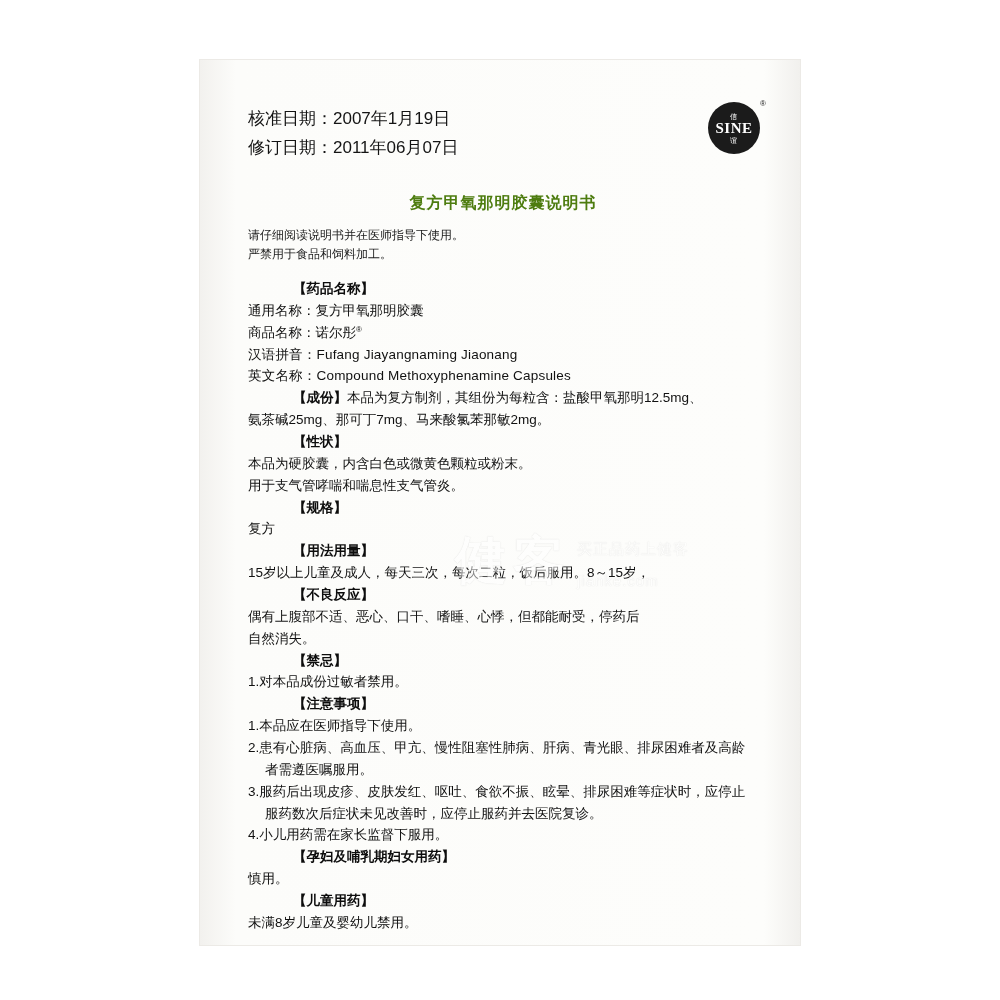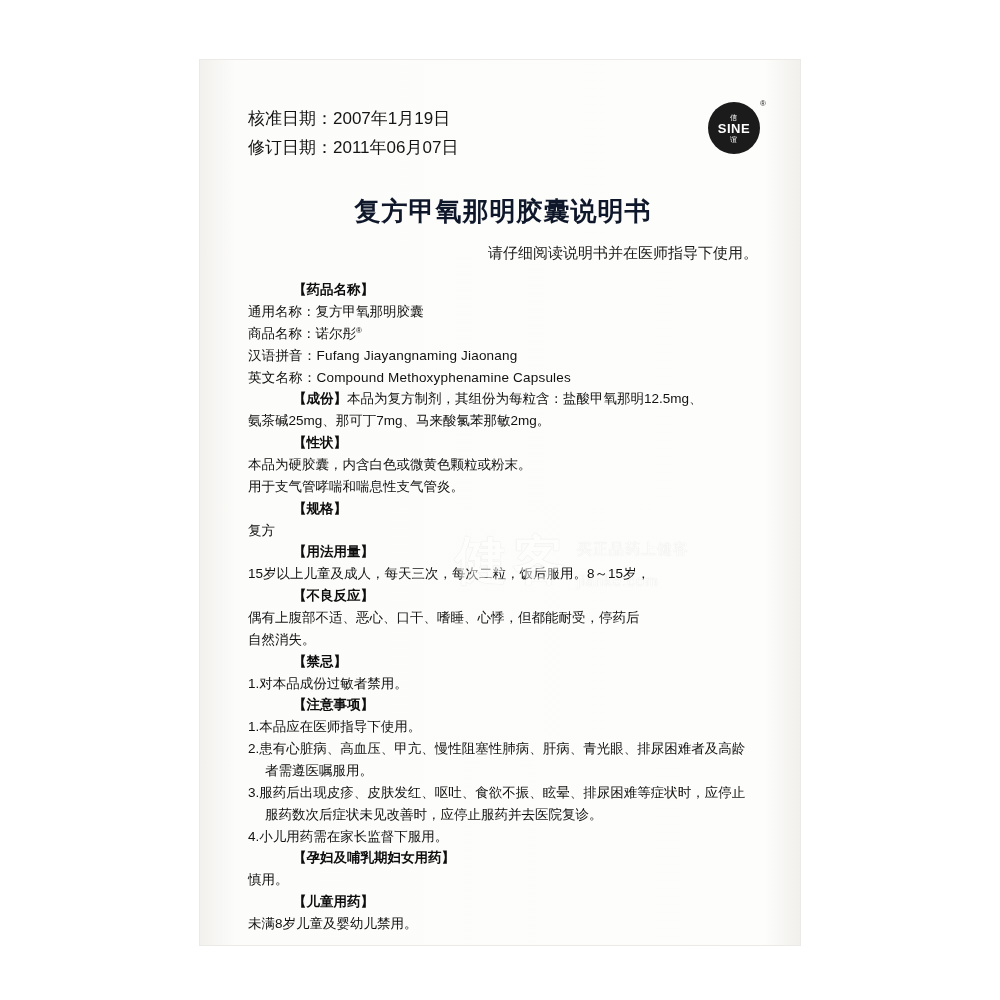--- a/index.html
+++ b/index.html
@@ -62,41 +62,41 @@
     border-radius: 50%;
     background: #1b1b1b;
     color: #ffffff;
     display: flex;
     flex-direction: column;
     align-items: center;
     justify-content: center;
     line-height: 1.0;
   }
   .logo .cn-top { font-size: 7px; letter-spacing: 1px; }
-  .logo .en { font-size: 13px; font-weight: bold; letter-spacing: 0.5px; margin: 1px 0; }
+  .logo .en { font-size: 15px; font-weight: bold; letter-spacing: 0.5px; margin: 1px 0; font-family: Liberation Serif, serif; }
   .logo .cn-bot { font-size: 7px; letter-spacing: 1px; }
   .logo .reg {
     position: absolute;
     right: -6px;
     top: -2px;
     font-size: 8px;
     color: #1b1b1b;
   }
 
   .doc-title {
     text-align: center;
-    font-size: 26px;
+    font-size: 16px;
     font-weight: bold;
     letter-spacing: 1px;
     margin-top: 28px;
-    color: #0f172a;
+    color: #4d7c0f;
   }
   .notice {
-    text-align: right;
-    font-size: 15px;
+    text-align: left;
+    font-size: 12px;
     margin-top: 10px;
     line-height: 1.6;
     color: #1a1a1a;
   }
 
   .body-text {
     margin-top: 14px;
     font-size: 13.5px;
     line-height: 1.62;
     color: #111111;
@@ -178,20 +178,21 @@
         <span class="reg">®</span>
         <span class="cn-top">信</span>
         <span class="en">SINE</span>
         <span class="cn-bot">谊</span>
       </div>
 
       <div class="doc-title">复方甲氧那明胶囊说明书</div>
 
       <div class="notice">
         <div>请仔细阅读说明书并在医师指导下使用。</div>
+        <div>严禁用于食品和饲料加工。</div>
       </div>
 
       <div class="body-text">
 
         <div class="sec-head">【药品名称】</div>
         <div class="line">通用名称：复方甲氧那明胶囊</div>
         <div class="line"><span>商品名称：诺尔彤</span><span class="sup">®</span></div>
         <div class="line mono-en">汉语拼音：Fufang  Jiayangnaming  Jiaonang</div>
         <div class="line mono-en">英文名称：Compound  Methoxyphenamine  Capsules</div>
 

